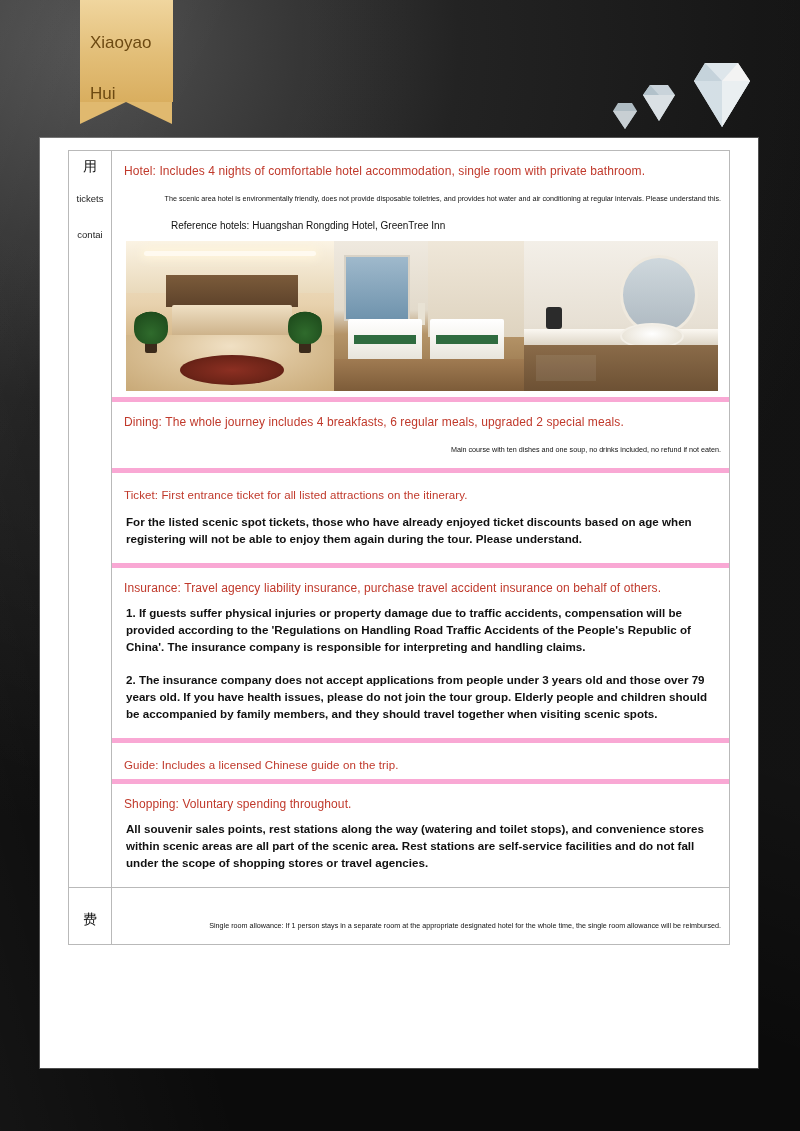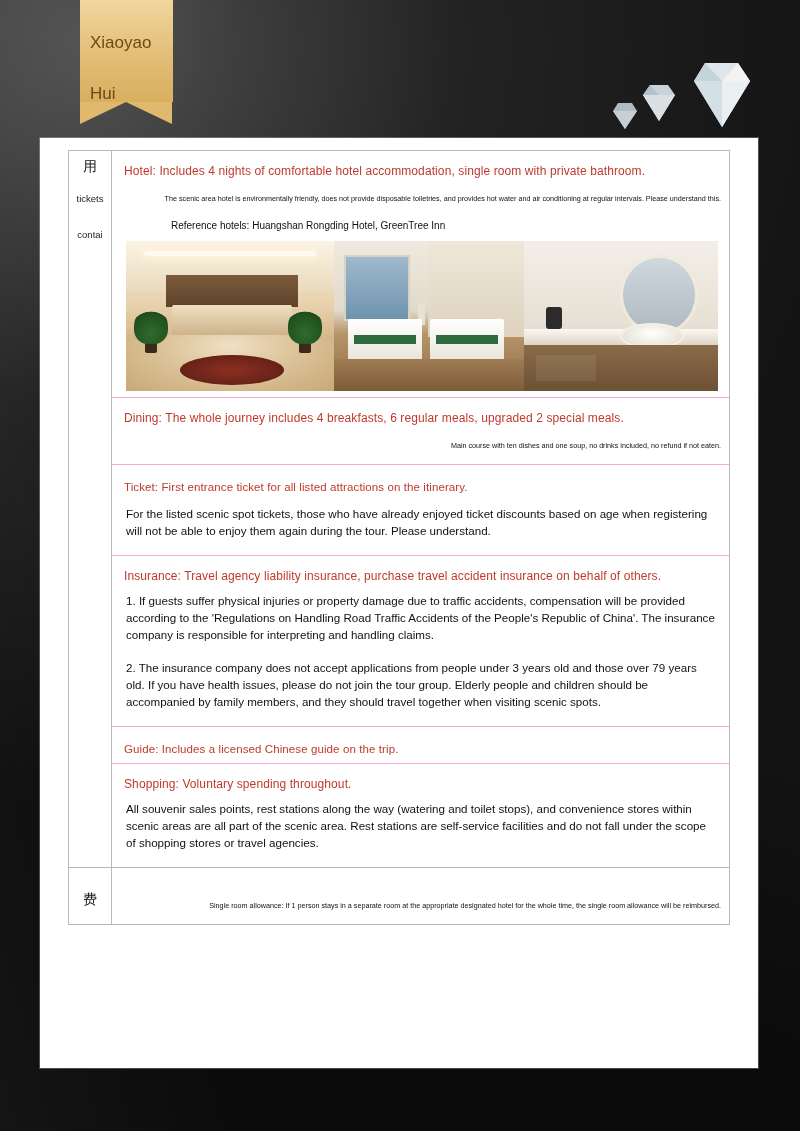--- a/index.html
+++ b/index.html
@@ -127,21 +127,21 @@
   }
 
   .content-cell {
     padding: 0;
   }
 
   .sec {
     padding: 8px 8px 6px 10px;
   }
   .sec.bordered-top {
-    border-top: 1px solid #f9a8d4;
+    border-top: 5px solid #f9a8d4;
   }
 
   .red-head {
     color: #c0392b;
     font-size: 12px;
     line-height: 12px;
     margin: 6px 0 0 2px;
     letter-spacing: 0.1px;
   }
   .red-head.lg {
@@ -160,20 +160,21 @@
     font-size: 10px;
     line-height: 14px;
     margin: 14px 0 8px 4px;
     padding-left: 45px;
   }
   .big-body {
     color: #111;
     font-size: 11.6px;
     line-height: 17px;
     margin: 10px 4px 10px 4px;
+    font-weight: bold;
   }
   .big-body + .big-body { margin-top: 16px; }
 
   
   .photo-strip {
     display: flex;
     margin: 6px 0 0 4px;
     width: 592px;
     height: 150px;
     overflow: hidden;

